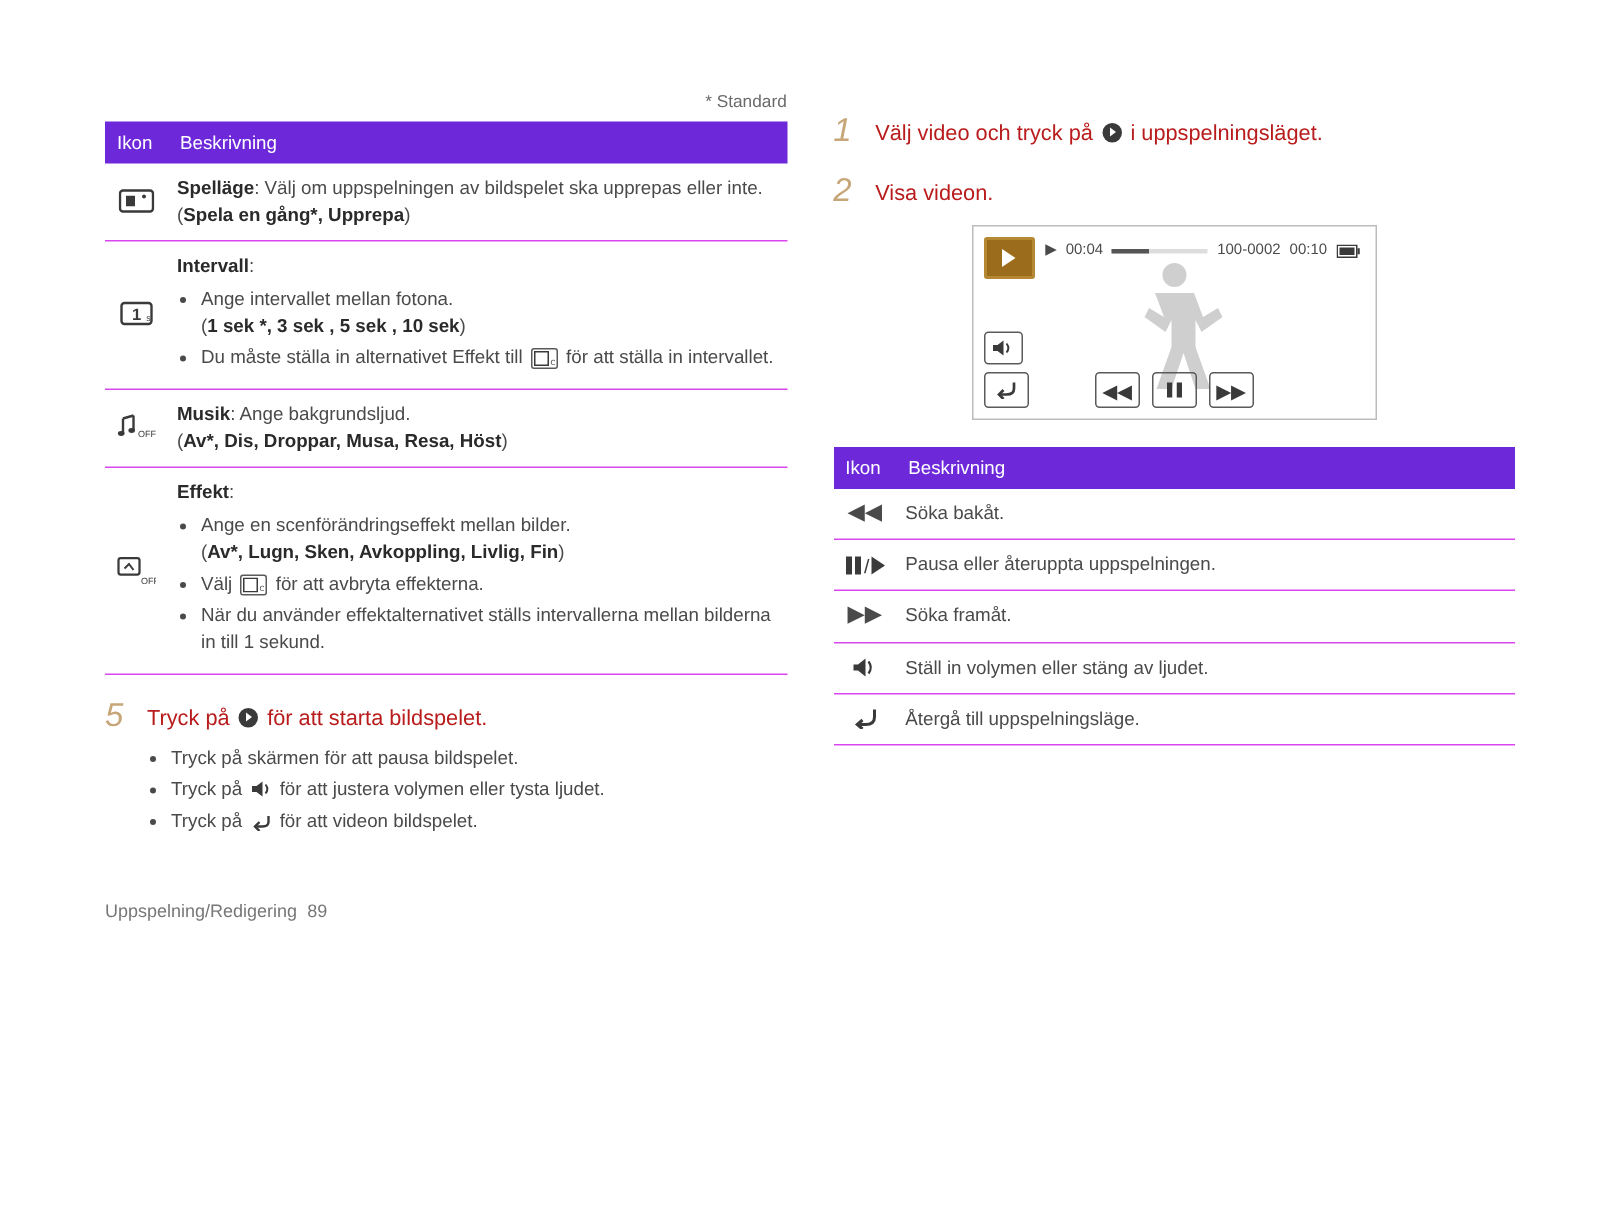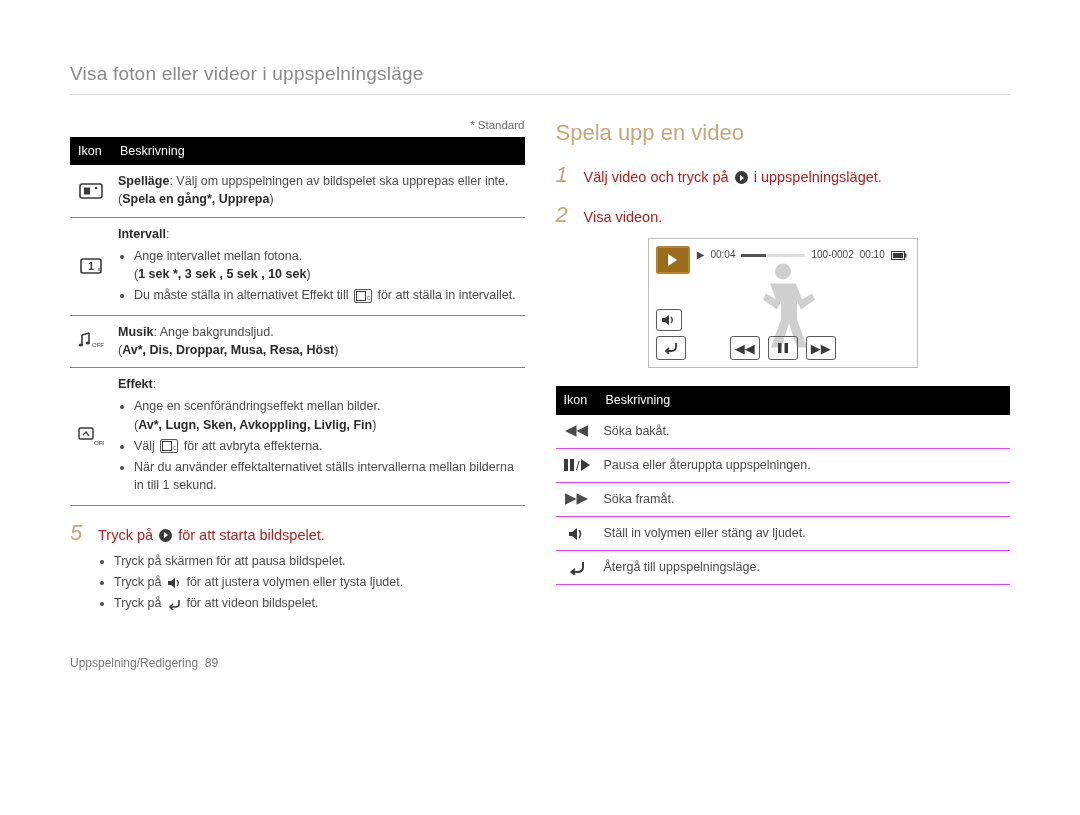--- a/index.html
+++ b/index.html
@@ -35,21 +35,21 @@
     font-size: 11.5px;
     color: #6a6a6a;
     margin-bottom: 4px;
   }
   table.tbl {
     width: 100%;
     border-collapse: collapse;
     font-size: 12.5px;
   }
   table.tbl th {
-    background: #000000;
+    background: #6d28d9;
     color: #fff;
     font-weight: 400;
     text-align: left;
     padding: 5px 8px;
     border: 0;
   }
   table.tbl td {
     border-bottom: 1px solid #d946ef;
     padding: 7px 6px 8px 6px;
     vertical-align: top;
@@ -179,21 +179,20 @@
   .footer {
     text-align:left; font-size:12px; color:#777;
     margin-top: 40px;
   }
   svg { display:inline-block; vertical-align:middle; }
 </style>
 </head>
 <body>
 
 <div class="page">
-  <div class="page-header">Visa foton eller videor i uppspelningsläge</div>
 
   <div class="columns">
 
     <div class="col">
       <div class="note-right">* Standard</div>
 
       <table class="tbl">
         <tbody>
             <tr>
           <th>Ikon</th>
@@ -318,21 +317,20 @@
                 <path d="M12 2 V6 Q12 9 8 9 H4" fill="none" stroke="#3a3a3a" stroke-width="1.6"></path>
                 <path d="M6 6 L3 9 L6 12" fill="none" stroke="#3a3a3a" stroke-width="1.6"></path>
               </svg>
           </span>
           <span> för att videon bildspelet.</span>
         </li>
       </ul>
     </div>
 
     <div class="col">
-      <div class="h2">Spela upp en video</div>
 
       <div class="step">
         <div class="step-num">1</div>
         <div class="step-text">
           <span>Välj video och tryck på </span>
           <span class="play-circle"></span>
           <span> i uppspelningsläget.</span>
         </div>
       </div>
       <div class="step">

